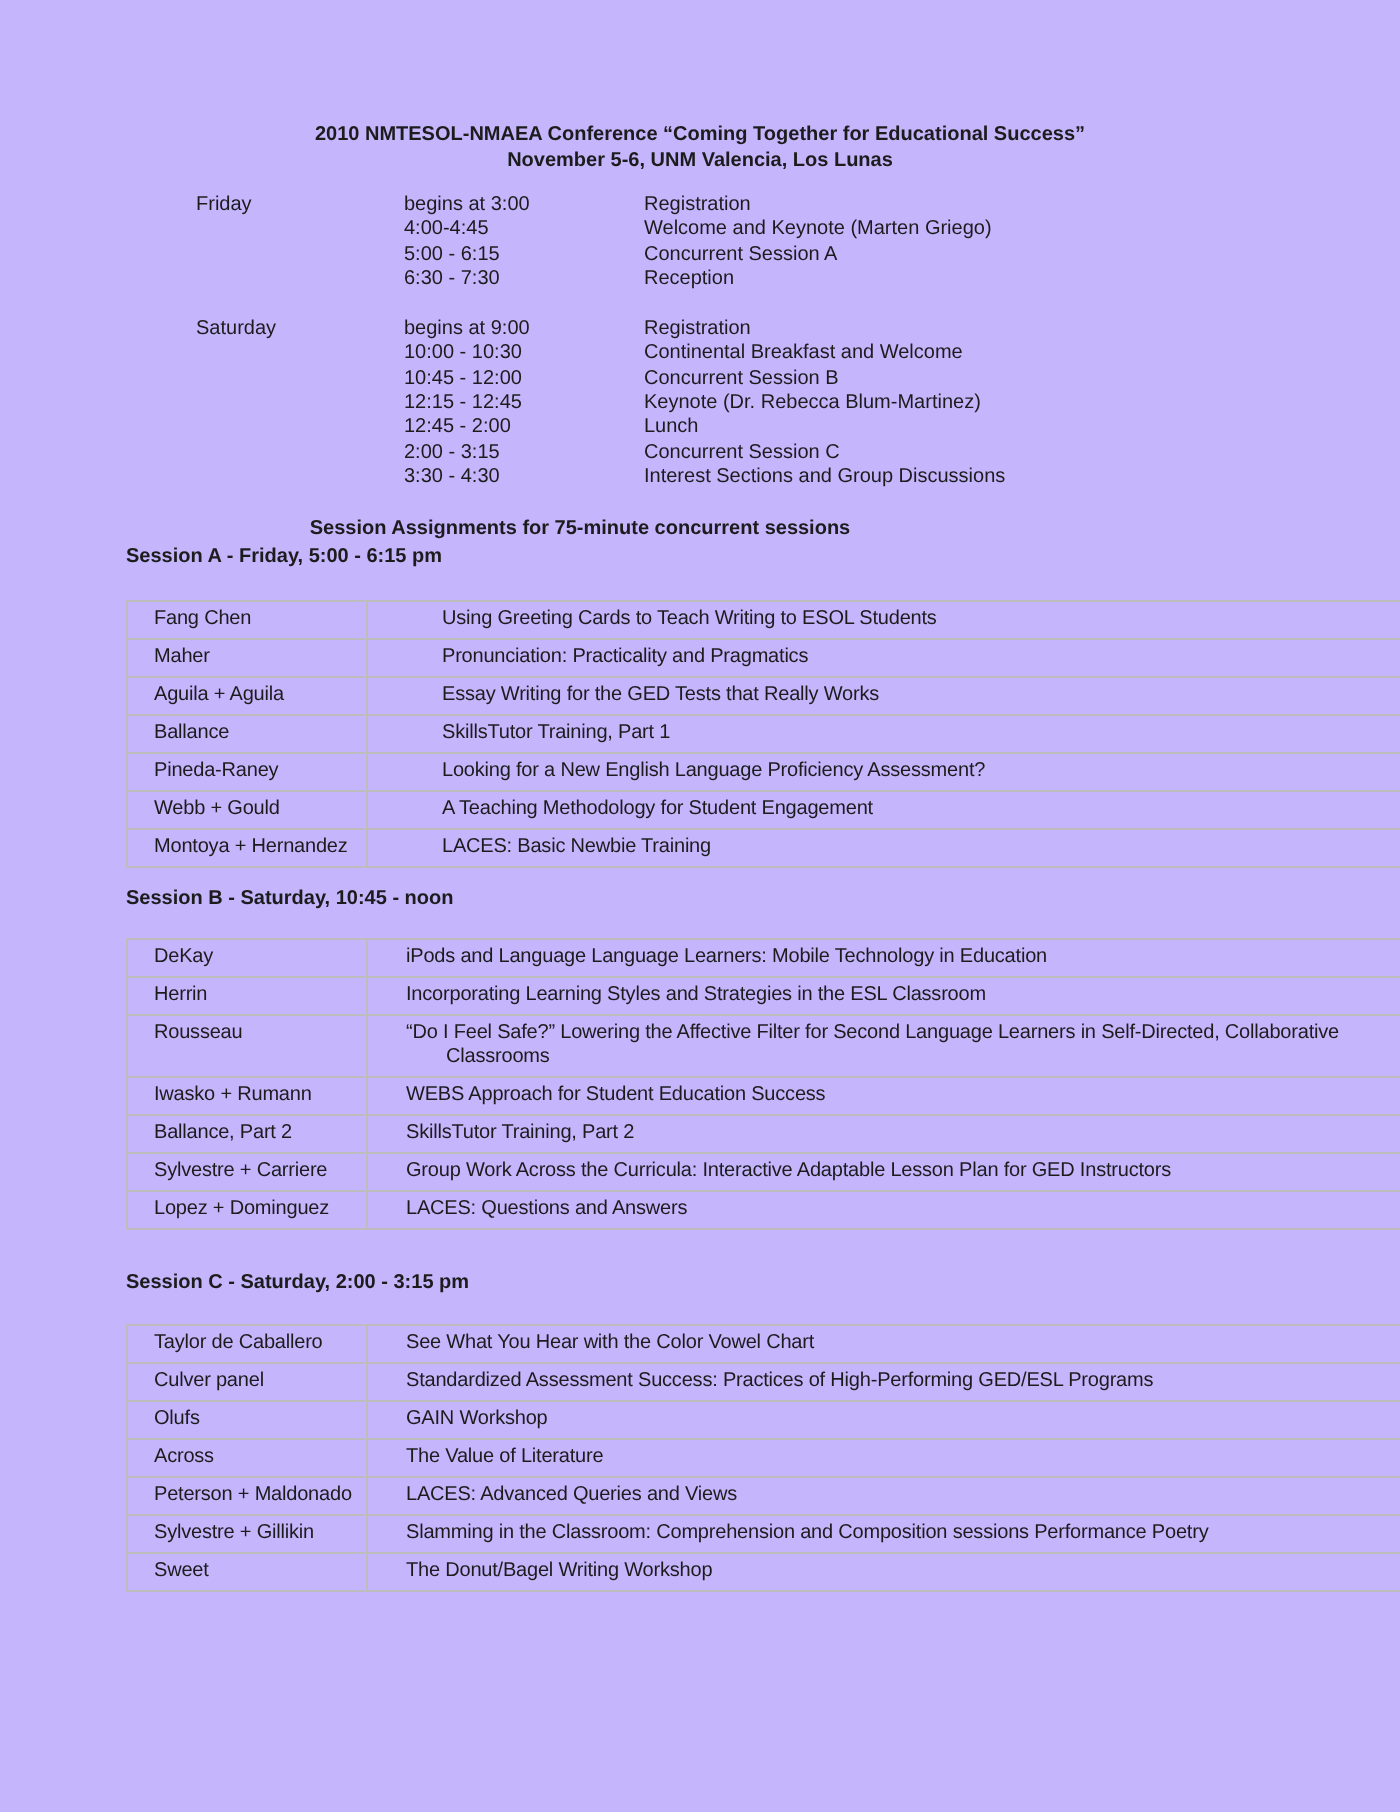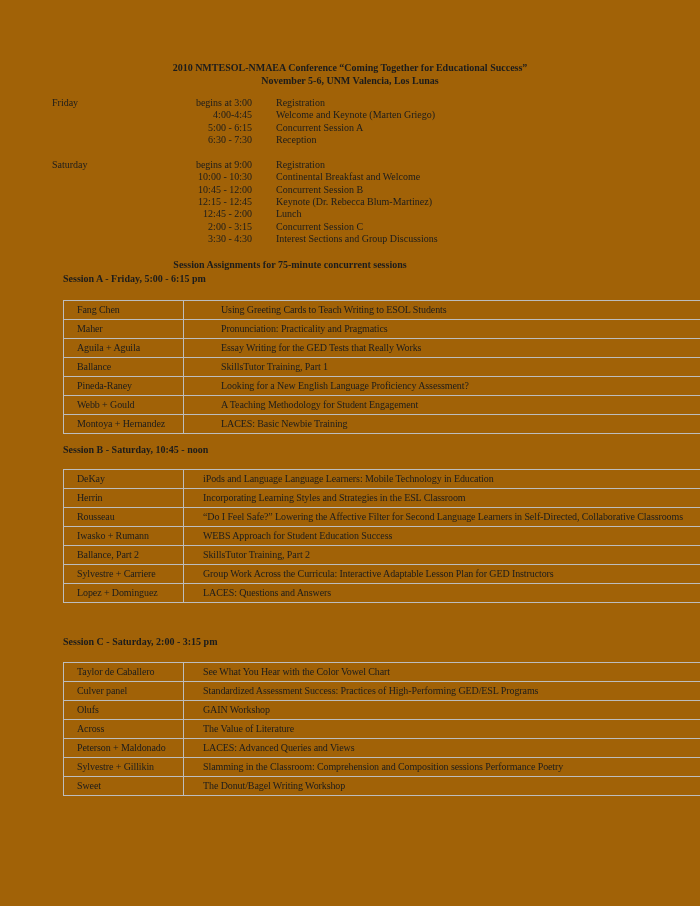--- a/index.html
+++ b/index.html
@@ -1,30 +1,30 @@
 <!DOCTYPE html>
 <html><head>
 <meta charset="utf-8">
 <style>
   html,body{margin:0;padding:0;background:#fff;}
   .page{
-    position:relative;width:700px;height:906px;background:#a16207;
-    font-family:Liberation Serif, serif;
+    position:relative;width:700px;height:906px;background:#c4b5fd;
+    font-family:Liberation Sans, sans-serif;
     font-size:10px;color:#1c1c1c;overflow:hidden;
   }
   .doc-title{
     position:absolute;top:62px;left:0;width:700px;text-align:center;
     font-weight:700;line-height:12.6px;
   }
   .sched{position:absolute;left:0;width:700px;}
   .sched-friday{top:97px;}
   .sched-saturday{top:159px;}
   .sched-row{display:flex;line-height:12.35px;}
-  .sr-day{width:104px;margin-left:52px;}
-  .sr-time{width:96px;text-align:right;}
+  .sr-day{width:104px;margin-left:98px;}
+  .sr-time{width:96px;text-align:left;}
   .sr-event{margin-left:24px;}
   .center-heading{
     position:absolute;top:259px;left:0;width:580px;text-align:center;font-weight:700;
   }
   .session-heading{position:absolute;left:63px;font-weight:700;}
   .sh-a{top:273px;} .sh-b{top:444px;} .sh-c{top:636px;}
   table.stable{
     position:absolute;left:63px;width:656px;border-collapse:collapse;
     table-layout:fixed;font-size:10px;letter-spacing:-0.1px;
   }

